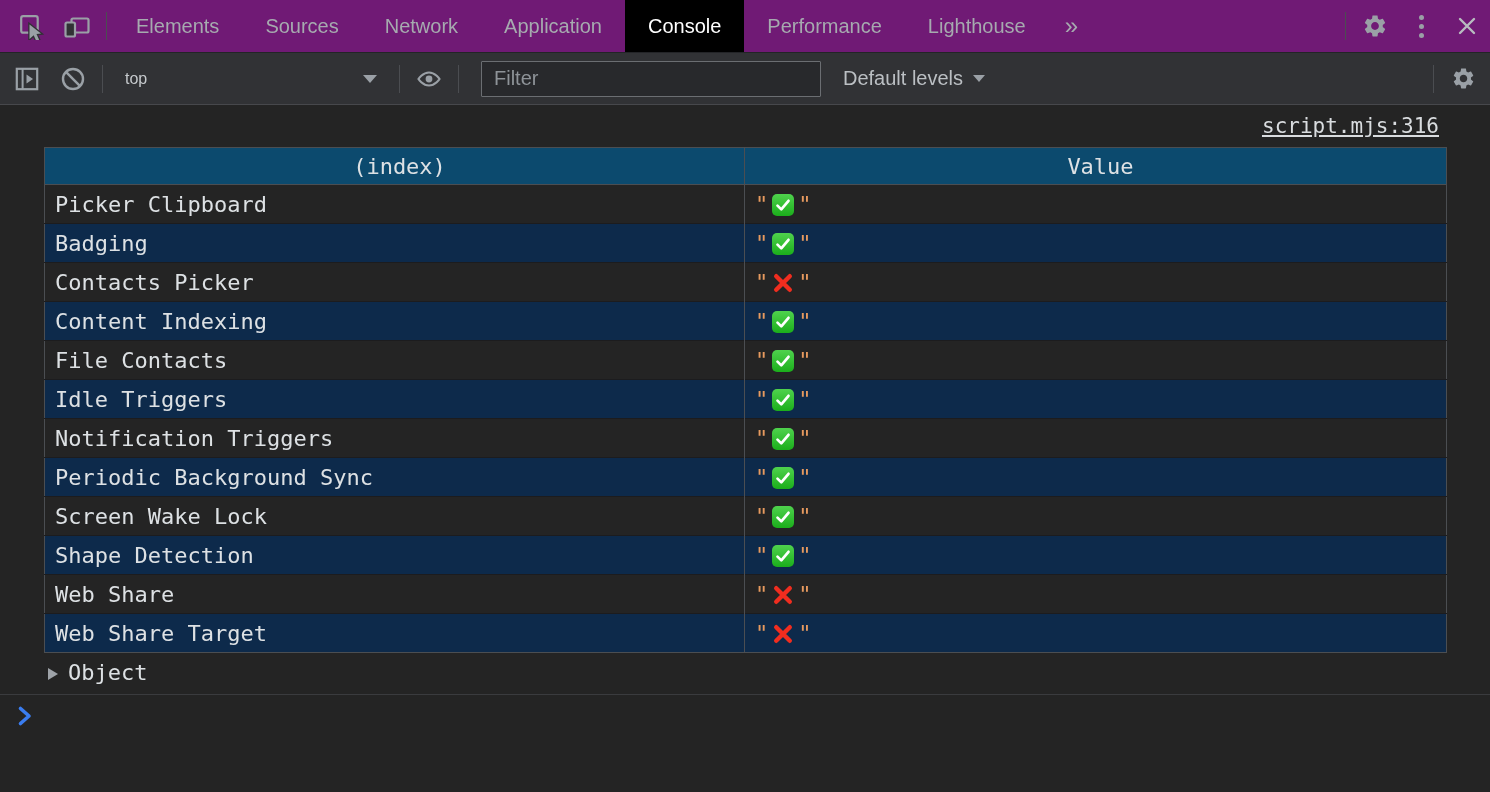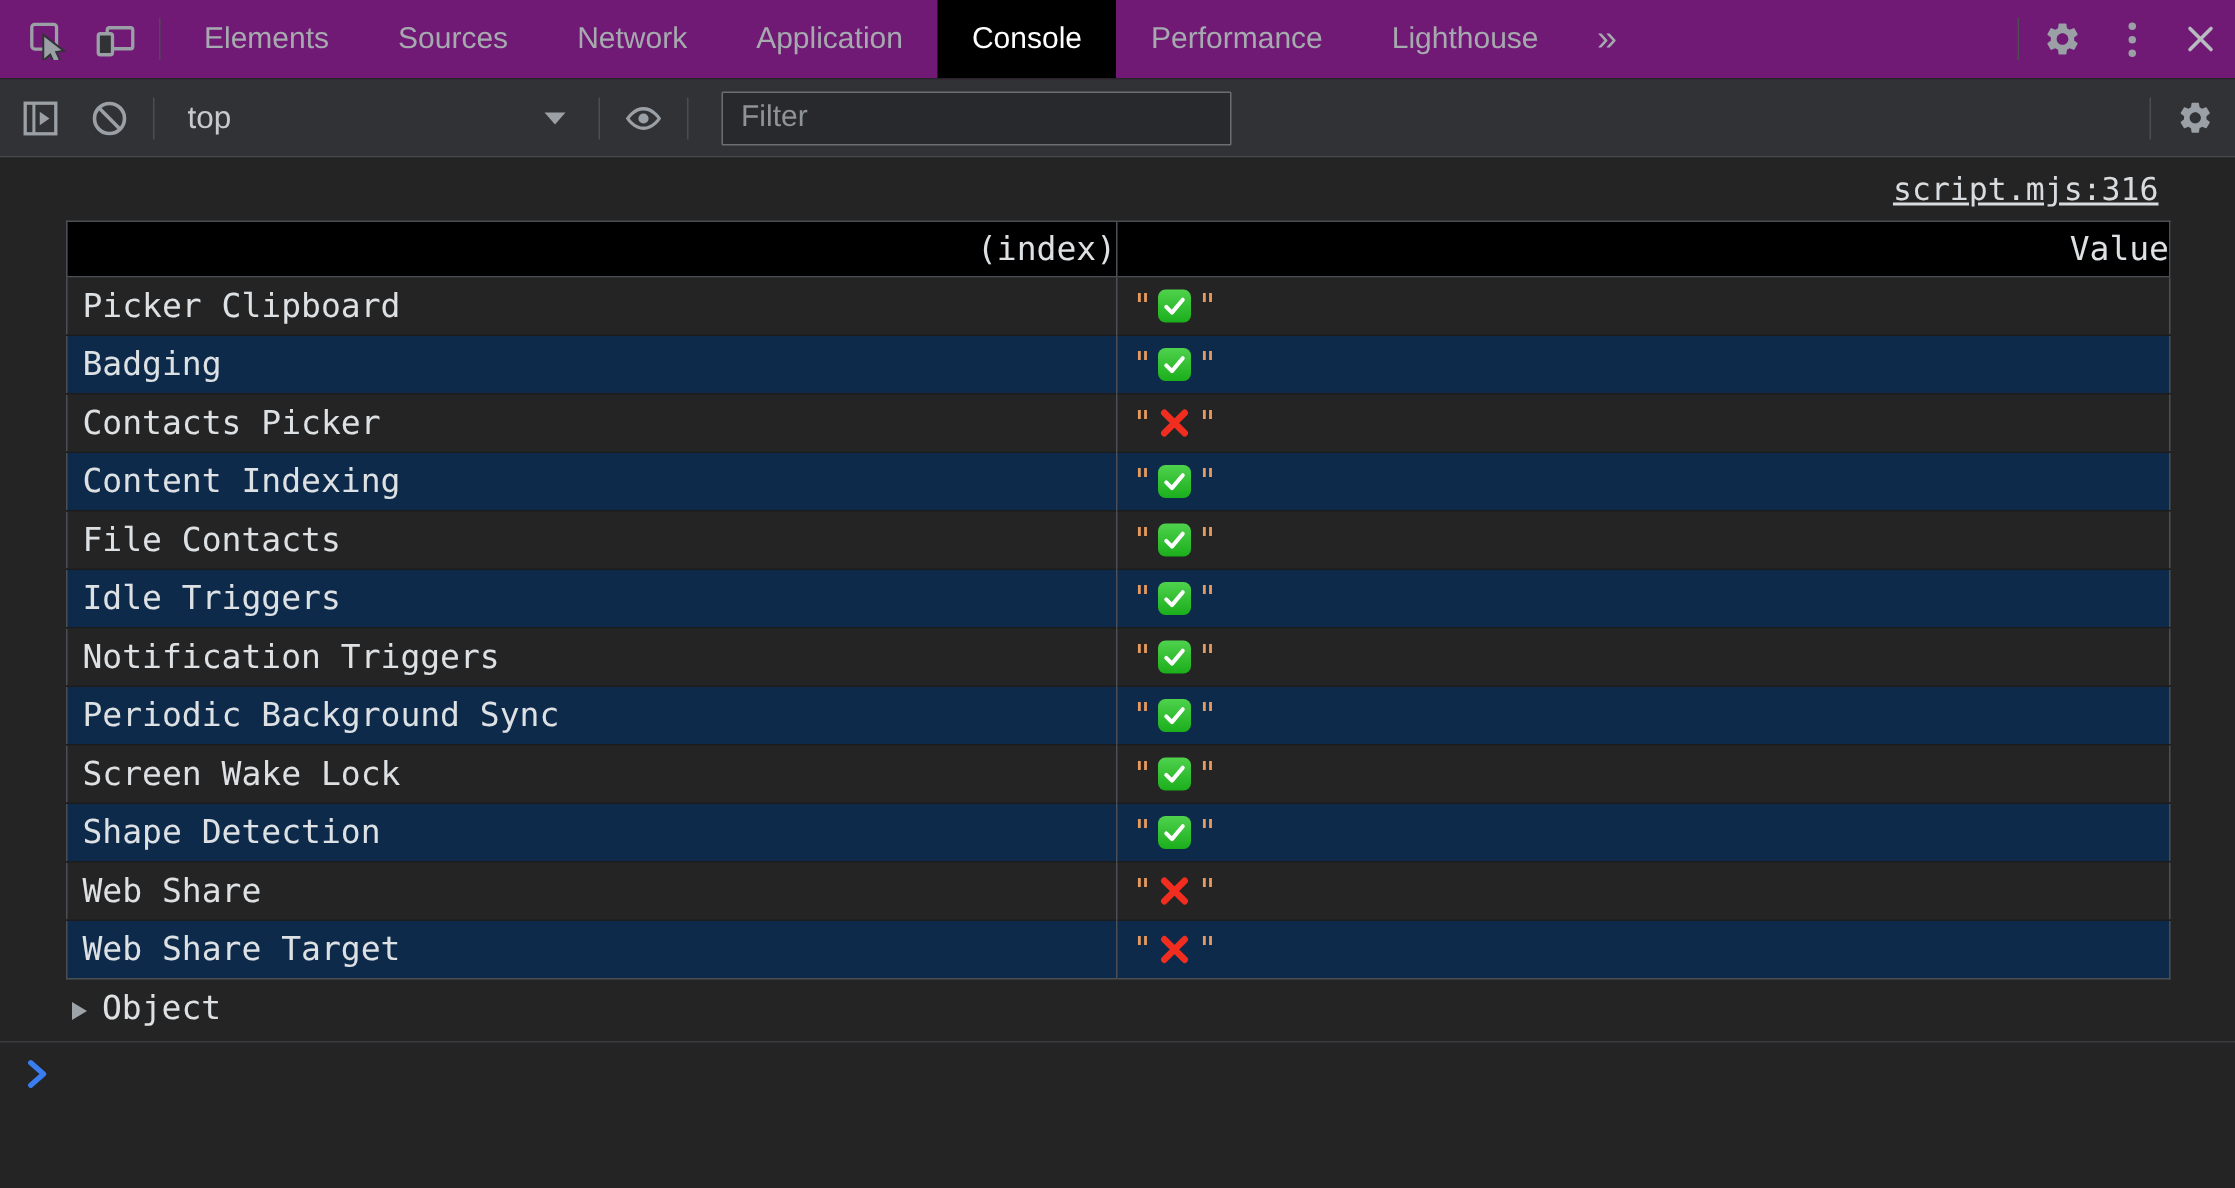--- a/index.html
+++ b/index.html
@@ -42,21 +42,21 @@
     background:#313235;
     display:flex; align-items:center;
     border-bottom:1px solid #47484c;
     padding:0 4px;
   }
   .frame-select {
     width:284px; height:100%;
     display:flex; align-items:center; justify-content:space-between;
     padding:0 16px; cursor:pointer;
   }
-  .frame-select .label { font-size:21px; color:#c6cacd; }
+  .frame-select .label { font-size:16px; color:#c6cacd; }
   .dd-arrow {
     width:0; height:0;
     border-left:7px solid transparent; border-right:7px solid transparent;
     border-top:8px solid #9aa0a6;
   }
   .filter-input {
     width:340px; height:36px; margin-left:16px;
     background:#28292c; border:1px solid #6b6e72; border-radius:1px;
     color:#dde1e4; font-size:20px; padding:0 12px;
     font-family:"Liberation Sans", sans-serif;
@@ -80,21 +80,21 @@
   .source-link { color:#d9dcdf; font-size:21px; text-decoration:underline; cursor:pointer; }
 
   table.feature-table {
     width:100%; border-collapse:collapse;
     border:1px solid #4b4e52;
     font-size:22px; color:#dde1e4;
     table-layout:fixed;
   }
   table.feature-table col.index-col { width:700px; }
   table.feature-table th {
-    height:37px; background:#000000; font-weight:normal; text-align:right;
+    height:37px; background:#0c4a6e; font-weight:normal; text-align:center;
     padding:0 0 0 10px; border-bottom:1px solid #4b4e52; cursor:pointer;
   }
   table.feature-table td {
     height:39px; padding:0 0 0 10px; white-space:nowrap; overflow:hidden;
   }
   table.feature-table th:first-child,
   table.feature-table td:first-child { border-right:1px solid #4b4e52; }
   table.feature-table tbody tr { border-top:1px solid #1c1c1e; }
   table.feature-table tbody tr:nth-child(even) { background:#0d2a4b; }
   .q { color:#e79a5f; }
@@ -185,20 +185,24 @@
     </div>
     <div class="vsep"></div>
     <button class="icon-btn">
       <svg width="30" height="30" viewBox="0 0 30 30">
         <path d="M15 8.5 C8.5 8.5 4.5 15 4.5 15 C4.5 15 8.5 21.5 15 21.5 C21.5 21.5 25.5 15 25.5 15 C25.5 15 21.5 8.5 15 8.5 Z" fill="none" stroke="#9aa0a6" stroke-width="2.2"></path>
         <circle cx="15" cy="15" r="3.4" fill="#9aa0a6"></circle>
       </svg>
     </button>
     <div class="vsep"></div>
     <input class="filter-input" type="text" placeholder="Filter" style="">
+    <div class="levels-select">
+      <span class="label">Default levels</span>
+      <span class="dd-arrow"></span>
+    </div>
     <div class="spacer"></div>
     <div class="vsep"></div>
     <button class="icon-btn">
       <svg width="25" height="25" viewBox="0 0 24 24">
         <path fill="#9aa0a6" d="M19.14,12.94c0.04-0.3,0.06-0.61,0.06-0.94c0-0.32-0.02-0.64-0.07-0.94l2.03-1.58c0.18-0.14,0.23-0.41,0.12-0.61 l-1.92-3.32c-0.12-0.22-0.37-0.29-0.59-0.22l-2.39,0.96c-0.5-0.38-1.03-0.7-1.62-0.94L14.4,2.81c-0.04-0.24-0.24-0.41-0.48-0.41 h-3.84c-0.24,0-0.43,0.17-0.47,0.41L9.25,5.35C8.66,5.59,8.12,5.92,7.63,6.29L5.24,5.33c-0.22-0.08-0.47,0-0.59,0.22L2.74,8.87 C2.62,9.08,2.66,9.34,2.86,9.48l2.03,1.58C4.84,11.36,4.8,11.69,4.8,12s0.02,0.64,0.07,0.94l-2.03,1.58 c-0.18,0.14-0.23,0.41-0.12,0.61l1.92,3.32c0.12,0.22,0.37,0.29,0.59,0.22l2.39-0.96c0.5,0.38,1.03,0.7,1.62,0.94l0.36,2.54 c0.05,0.24,0.24,0.41,0.48,0.41h3.84c0.24,0,0.44-0.17,0.47-0.41l0.36-2.54c0.59-0.24,1.13-0.56,1.62-0.94l2.39,0.96 c0.22,0.08,0.47,0,0.59-0.22l1.92-3.32c0.12-0.22,0.07-0.47-0.12-0.61L19.14,12.94z M12,15.6c-1.98,0-3.6-1.62-3.6-3.6 s1.62-3.6,3.6-3.6s3.6,1.62,3.6,3.6S13.98,15.6,12,15.6z"></path>
       </svg>
     </button>
   </div>
 
   <div class="console-area">

